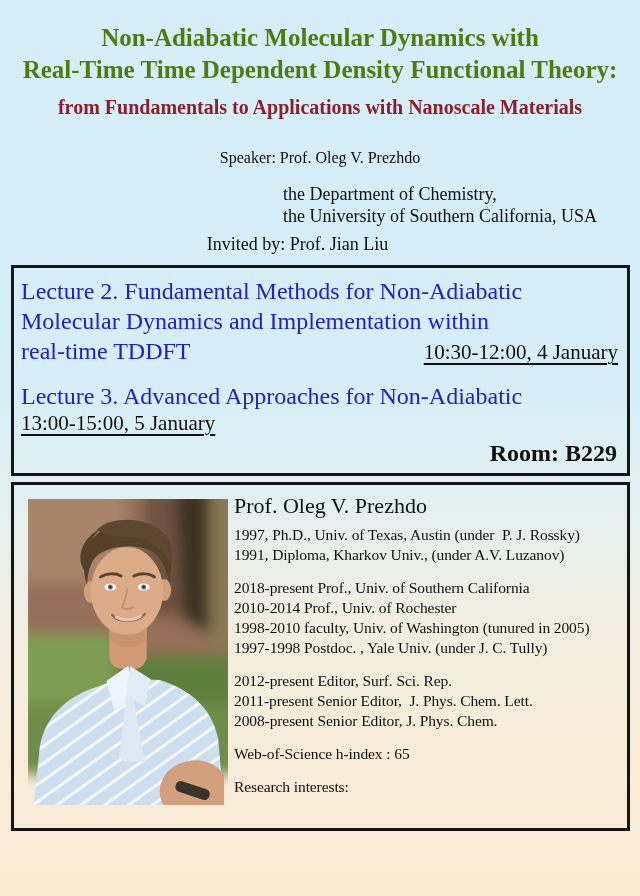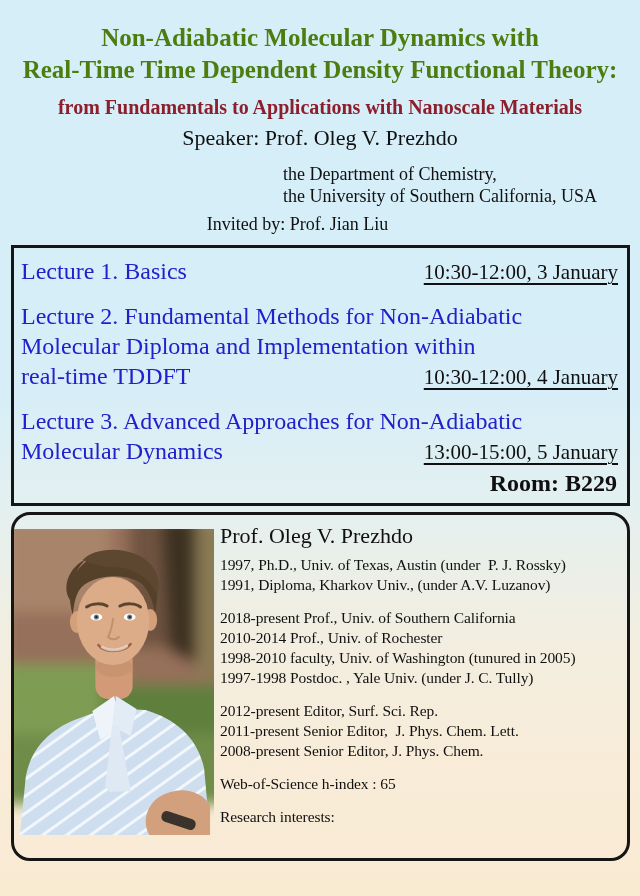--- a/index.html
+++ b/index.html
@@ -24,23 +24,23 @@
   }
   .subtitle {
     margin-top: 8px;
     text-align: center;
     font-size: 20px;
     line-height: 26px;
     font-weight: bold;
     color: #8d1f2d;
   }
   .speaker {
-    margin-top: 4px;
-    text-align: center;
-    font-size: 22px;
+    margin-top: 24px;
+    text-align: center;
+    font-size: 16px;
     line-height: 28px;
   }
   .affil {
     margin-top: 11px;
     margin-left: 283px;
     font-size: 18px;
     line-height: 22px;
   }
   .invited {
     margin-top: 6px;
@@ -82,25 +82,24 @@
     text-align: right;
     font-size: 24px;
     line-height: 30px;
     margin-top: 2px;
     padding-right: 3px;
     font-weight: bold;
   }
 
   .bio-box {
     margin-top: 6px;
-    padding: 8px 6px 4px 0;
+    padding: 8px 6px 4px 14px;
     display: flex;
     align-items: flex-start;
     height: 349px;
-    border-radius: 19px;
   }
   .photo {
     flex: none;
     width: 200px;
     height: 306px;
     margin-top: 6px;
     overflow: hidden;
   }
   .photo svg { display: block; }
   .bio-text { flex: 1; margin-left: 6px; min-width: 0; }
@@ -134,37 +133,30 @@
   <div class="affil">
     <div>the Department of Chemistry,</div>
     <div>the University of Southern California, USA</div>
   </div>
 
   <div class="invited">Invited by: Prof. Jian Liu</div>
 
   <div class="box schedule-box">
     <div id="lectures">
         <div class="lecture">
-          <div class="lec-row">
-            <span class="lec-line">Lecture 1. Basics</span>
-            <span class="lec-time">10:30-12:00, 3 January</span>
-          </div>
-        </div>
-        <div class="lecture">
           <div class="lec-line">Lecture 2. Fundamental Methods for Non-Adiabatic</div>
-          <div class="lec-line">Molecular Diploma and Implementation within</div>
+          <div class="lec-line">Molecular Dynamics and Implementation within</div>
           <div class="lec-row">
             <span class="lec-line">real-time TDDFT</span>
             <span class="lec-time">10:30-12:00, 4 January</span>
           </div>
         </div>
         <div class="lecture">
           <div class="lec-line">Lecture 3. Advanced Approaches for Non-Adiabatic</div>
           <div class="lec-row">
-            <span class="lec-line">Molecular Dynamics</span>
             <span class="lec-time">13:00-15:00, 5 January</span>
           </div>
         </div>
       </div>
     <div class="room">Room: B229</div>
   </div>
 
   <div class="box bio-box">
     <div class="photo">
 

